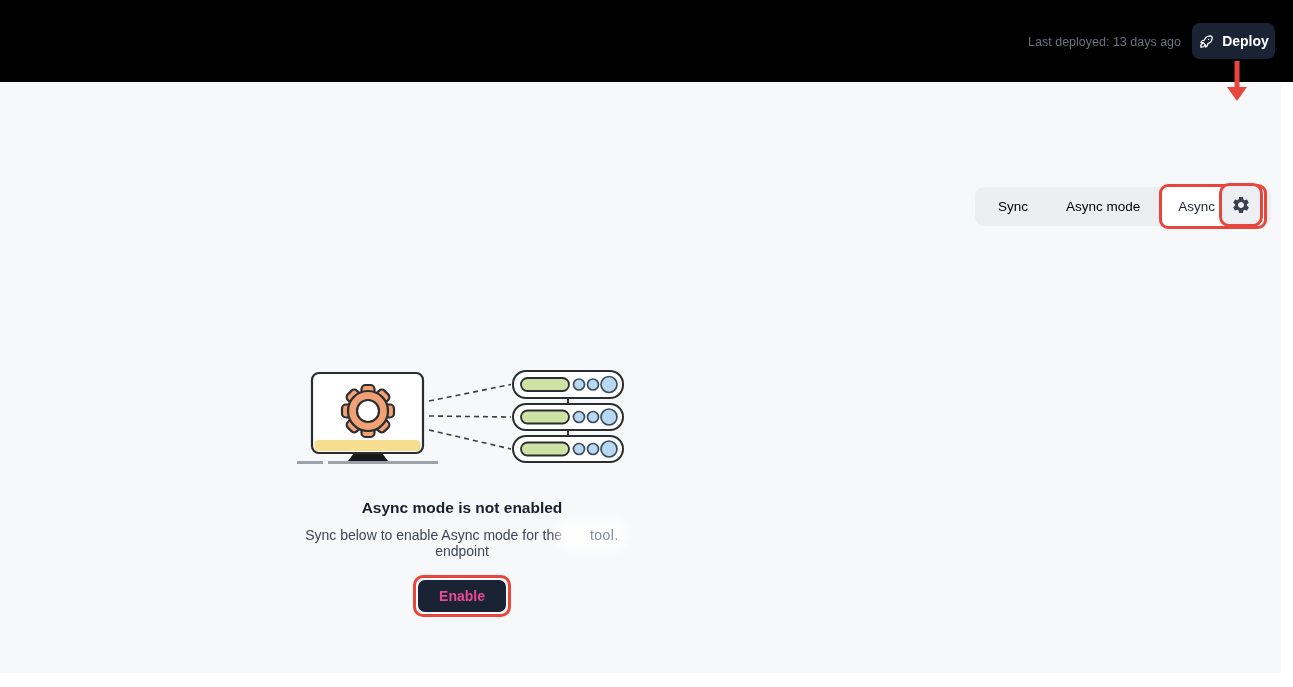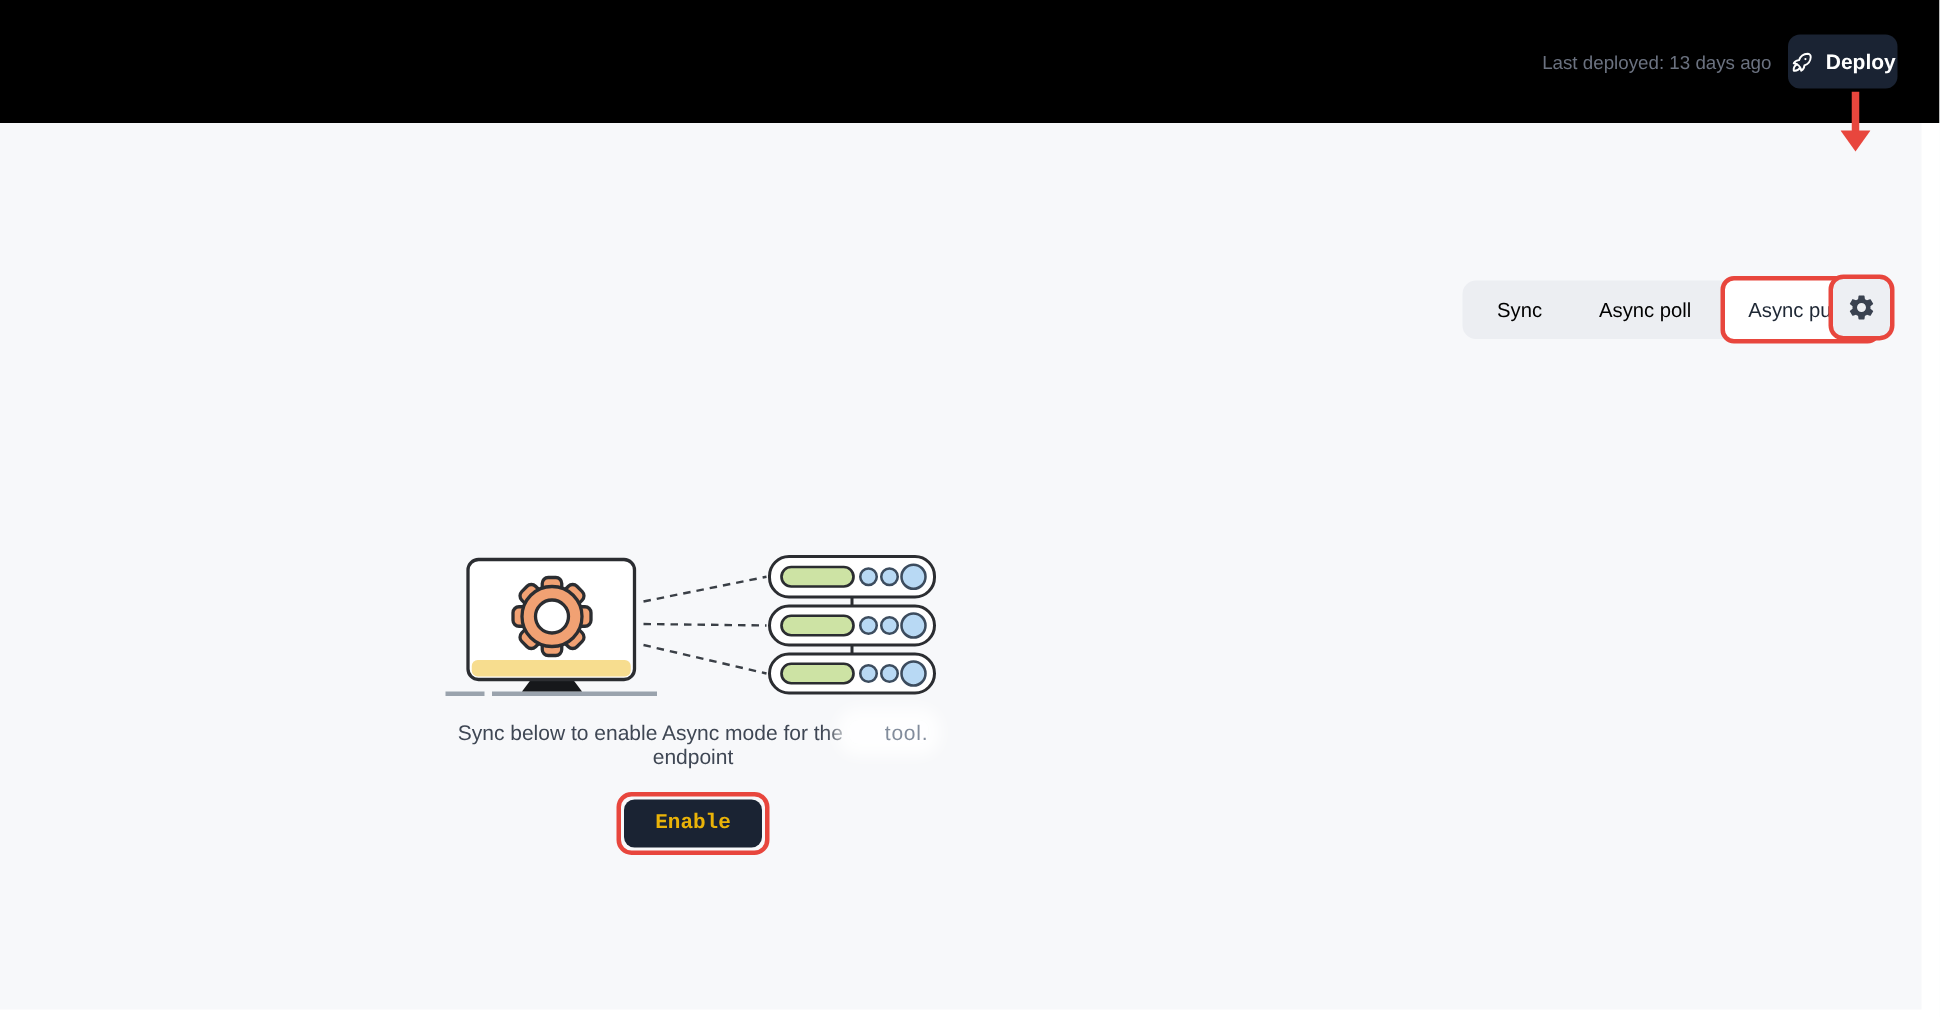--- a/index.html
+++ b/index.html
@@ -2,21 +2,21 @@
 <html><head>
 <meta charset="utf-8">
 <style>
   * { margin:0; padding:0; box-sizing:border-box; }
   html,body { width:1293px; height:687px; background:#ffffff; overflow:hidden;
               font-family:"Liberation Sans", sans-serif; position:relative; }
 
   
   .topbar { position:absolute; left:0; top:0; width:1293px; height:82px; background:#000000; }
   .last-deployed { position:absolute; top:35px; right:112px; font-size:12.5px; color:#6b7280; }
-  .deploy-btn { position:absolute; left:1192px; top:23px; width:73px; height:36px;
+  .deploy-btn { position:absolute; left:1192px; top:23px; width:83px; height:36px;
                 background:#1a2333; border-radius:8px; border:none; cursor:pointer;
                 display:flex; align-items:center; justify-content:center; gap:7px;
                 color:#ffffff; font-size:14px; font-weight:bold;
                 font-family:"Liberation Sans", sans-serif; }
 
   
   .main { position:absolute; left:0; top:82px; width:1281px; height:591px; background:#f7f8fa; }
 
   
   .tabbar { position:absolute; left:975px; top:105px; height:39px; background:#eceef2;
@@ -36,23 +36,23 @@
   
   .content { position:absolute; left:280px; top:283px; width:364px; text-align:center; }
   .illustration { display:block; margin-left:12px; width:345px; height:105px; }
   .es-title { margin-top:29px; font-size:15.5px; font-weight:bold; color:#16202e; }
   .es-sub { margin-top:10px; font-size:14px; color:#3f4754; }
   .redacted { color:#828c9c; background:rgba(255,255,255,0.85); border-radius:6px;
               box-shadow:0 0 10px 8px rgba(255,255,255,0.85); filter:blur(0.4px);
               letter-spacing:0.5px;padding-left:24px; }
   .enable-wrap { display:inline-block; margin-top:16px; border:3px solid #e8463d;
                  border-radius:10px; padding:2px; background:#f7f8fa; }
-  .enable-btn { display:block; background:#1a2333; color:#eab308; font-weight:bold;
+  .enable-btn { display:block; background:#1a2333; color:#ec4899; font-weight:bold;
                 font-size:14px; border:none; border-radius:7px; padding:8px 21px;
-                cursor:pointer; font-family:Liberation Mono, monospace; }
+                cursor:pointer; font-family:Liberation Sans, sans-serif; }
 </style>
 </head>
 <body>
 
 <div class="topbar">
   <span class="last-deployed">Last deployed: 13 days ago</span>
 
   <button class="deploy-btn">
     <span style="display:flex;">
       <svg width="17" height="17" viewBox="0 0 24 24" fill="none" stroke="#ffffff" stroke-width="1.8" stroke-linecap="round" stroke-linejoin="round">
@@ -62,21 +62,21 @@
       </svg>
     </span>
     <span>Deploy</span>
   </button>
 </div>
 
 <div class="main">
 
   <div class="tabbar">
     <button class="tab">Sync</button>
-    <button class="tab">Async poll</button>
+    <button class="tab">Async mode</button>
     <button class="tab tab-active">Async push</button>
   </div>
 
   <button class="gear-btn">
     <span style="display:flex;">
       <svg width="20" height="20" viewBox="0 0 24 24" fill="#3a4250">
         <path d="M19.14 12.94c.04-.3.06-.61.06-.94 0-.32-.02-.64-.07-.94l2.03-1.58c.18-.14.23-.41.12-.61l-1.92-3.32c-.12-.22-.37-.29-.59-.22l-2.39.96c-.5-.38-1.03-.7-1.62-.94l-.36-2.54c-.04-.24-.24-.41-.48-.41h-3.84c-.24 0-.43.17-.47.41l-.36 2.54c-.59.24-1.13.57-1.62.94l-2.39-.96c-.22-.08-.47 0-.59.22L2.74 8.87c-.12.21-.08.47.12.61l2.03 1.58c-.05.3-.09.63-.09.94s.02.64.07.94l-2.03 1.58c-.18.14-.23.41-.12.61l1.92 3.32c.12.22.37.29.59.22l2.39-.96c.5.38 1.03.7 1.62.94l.36 2.54c.05.24.24.41.48.41h3.84c.24 0 .44-.17.47-.41l.36-2.54c.59-.24 1.13-.56 1.62-.94l2.39.96c.22.08.47 0 .59-.22l1.92-3.32c.12-.22.07-.47-.12-.61l-2.01-1.58zM12 15.6c-1.98 0-3.6-1.62-3.6-3.6s1.62-3.6 3.6-3.6 3.6 1.62 3.6 3.6-1.62 3.6-3.6 3.6z"></path>
       </svg>
     </span>
   </button>
@@ -127,20 +127,21 @@
           <circle cx="287" cy="52" r="5.5"></circle>
             <circle cx="301" cy="52" r="5.5"></circle>
             <circle cx="317" cy="52" r="8"></circle>
           <circle cx="287" cy="84" r="5.5"></circle>
             <circle cx="301" cy="84" r="5.5"></circle>
             <circle cx="317" cy="84" r="8"></circle>
         </g>
       </g>
     </svg>
 
+    <div class="es-title">Async mode is not enabled</div>
 
     <div class="es-sub"><span>Sync below to enable Async mode for the </span><span class="redacted">tool.</span><span> endpoint</span></div>
 
     <span class="enable-wrap">
       <button class="enable-btn">Enable</button>
     </span>
   </div>
 </div>
 
 <svg class="anno-arrow" viewBox="0 0 20 41">

